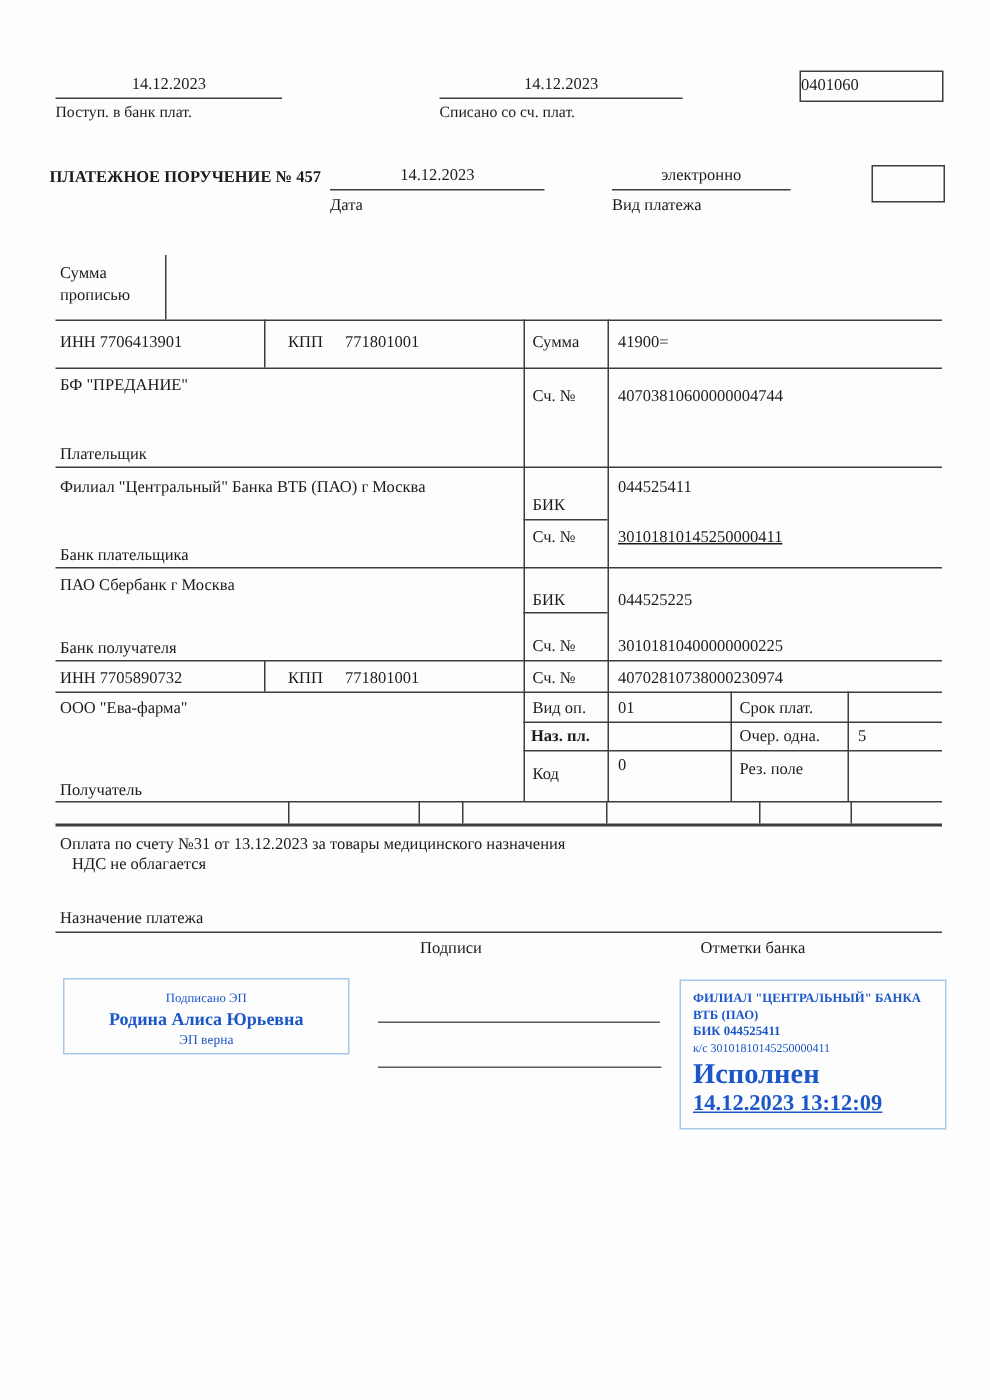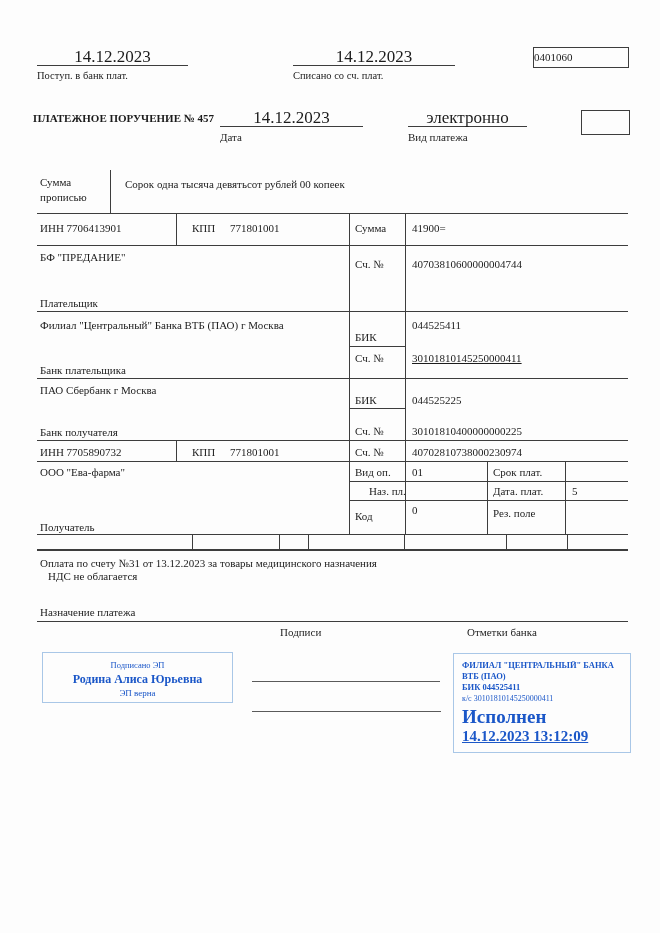--- a/index.html
+++ b/index.html
@@ -6,21 +6,21 @@
   .page{position:relative;width:660px;height:933px;background:#fdfdfd;
         font-family:"Liberation Serif","DejaVu Serif",serif;color:#1c1c1c;overflow:hidden;}
   .t{position:absolute;font-size:11px;line-height:13px;white-space:nowrap;}
   .b{font-weight:bold;}
   .c{text-align:left;}
   .sm{font-size:10.5px;}
   .hl{position:absolute;height:0;border-top:1px solid var(--rule,#3d3d3d);}
   .hl2{position:absolute;height:0;border-top:2px solid var(--rule,#3d3d3d);}
   .vl{position:absolute;width:0;border-left:1px solid var(--rule,#3d3d3d);}
   .ubox{position:absolute;border-bottom:1px solid var(--rule,#3d3d3d);
-        text-align:center;font-size:17px;line-height:13px;padding-bottom:2px;white-space:nowrap;}
+        text-align:center;font-size:11px;line-height:13px;padding-bottom:2px;white-space:nowrap;}
   .box{position:absolute;border:1px solid var(--rule,#3d3d3d);box-sizing:border-box;}
   .sigline{position:absolute;height:0;border-top:1px solid #5a5a5a;}
   .stampL{position:absolute;left:42px;top:652px;width:191px;height:51px;
           border:1px solid var(--stamp-border,#a9c7e7);color:var(--stamp-blue,#1b57c8);
           text-align:center;box-sizing:border-box;}
   .stampL .l1{font-size:8.5px;line-height:10px;margin-top:7px;}
   .stampL .nm{font-size:12px;line-height:14px;font-weight:bold;margin-top:2px;}
   .stampL .l2{font-size:9px;line-height:11px;margin-top:2px;}
   .stampR{position:absolute;left:453px;top:653px;width:178px;height:100px;
           border:1px solid var(--stamp-border,#a9c7e7);color:var(--stamp-blue,#1b57c8);
@@ -74,21 +74,20 @@
 
   <div class="vl" style="left:192px;top:534px;height:15px;"></div>
   <div class="vl" style="left:279px;top:534px;height:15px;"></div>
   <div class="vl" style="left:308px;top:534px;height:15px;"></div>
   <div class="vl" style="left:404px;top:534px;height:15px;"></div>
   <div class="vl" style="left:506px;top:534px;height:15px;"></div>
   <div class="vl" style="left:567px;top:534px;height:15px;"></div>
 
   <div class="t" style="left:40px;top:176px;">Сумма</div>
   <div class="t" style="left:40px;top:191px;">прописью</div>
-  <div class="t" style="left:125px;top:178px;">Сорок одна тысяча девятьсот рублей 00 копеек</div>
 
   <div class="t" style="left:40px;top:222px;">ИНН 7706413901</div>
   <div class="t" style="left:192px;top:222px;">КПП</div>
   <div class="t" style="left:230px;top:222px;">771801001</div>
   <div class="t" style="left:355px;top:222px;">Сумма</div>
   <div class="t" style="left:412px;top:222px;">41900=</div>
 
   <div class="t" style="left:40px;top:251px;">БФ "ПРЕДАНИЕ"</div>
   <div class="t" style="left:355px;top:258px;">Сч. №</div>
   <div class="t" style="left:412px;top:258px;">40703810600000004744</div>
@@ -112,23 +111,23 @@
   <div class="t" style="left:192px;top:446px;">КПП</div>
   <div class="t" style="left:230px;top:446px;">771801001</div>
   <div class="t" style="left:355px;top:446px;">Сч. №</div>
   <div class="t" style="left:412px;top:446px;">40702810738000230974</div>
 
   <div class="t" style="left:40px;top:466px;">ООО "Ева-фарма"</div>
   <div class="t" style="left:355px;top:466px;">Вид оп.</div>
   <div class="t" style="left:412px;top:466px;">01</div>
   <div class="t" style="left:493px;top:466px;">Срок плат.</div>
   <div class="t" style="left:572px;top:466px;"></div>
-  <div class="t" style="left:369px;top:485px;">Наз. пл.</div>
+  <div class="t" style="left:354px;top:485px;font-weight:bold;">Наз. пл.</div>
   <div class="t" style="left:412px;top:485px;"></div>
-  <div class="t" style="left:493px;top:485px;">Дата. плат.</div>
+  <div class="t" style="left:493px;top:485px;">Очер. одна.</div>
   <div class="t" style="left:572px;top:485px;">5</div>
   <div class="t" style="left:355px;top:510px;">Код</div>
   <div class="t" style="left:412px;top:504px;">0</div>
   <div class="t" style="left:493px;top:507px;">Рез. поле</div>
   <div class="t" style="left:572px;top:507px;"></div>
   <div class="t" style="left:40px;top:521px;">Получатель</div>
 
   <div class="t" style="left:40px;top:557px;">Оплата по счету №31 от 13.12.2023 за товары медицинского назначения</div>
   <div class="t" style="left:48px;top:570px;">НДС не облагается</div>
   <div class="t" style="left:40px;top:606px;">Назначение платежа</div>

